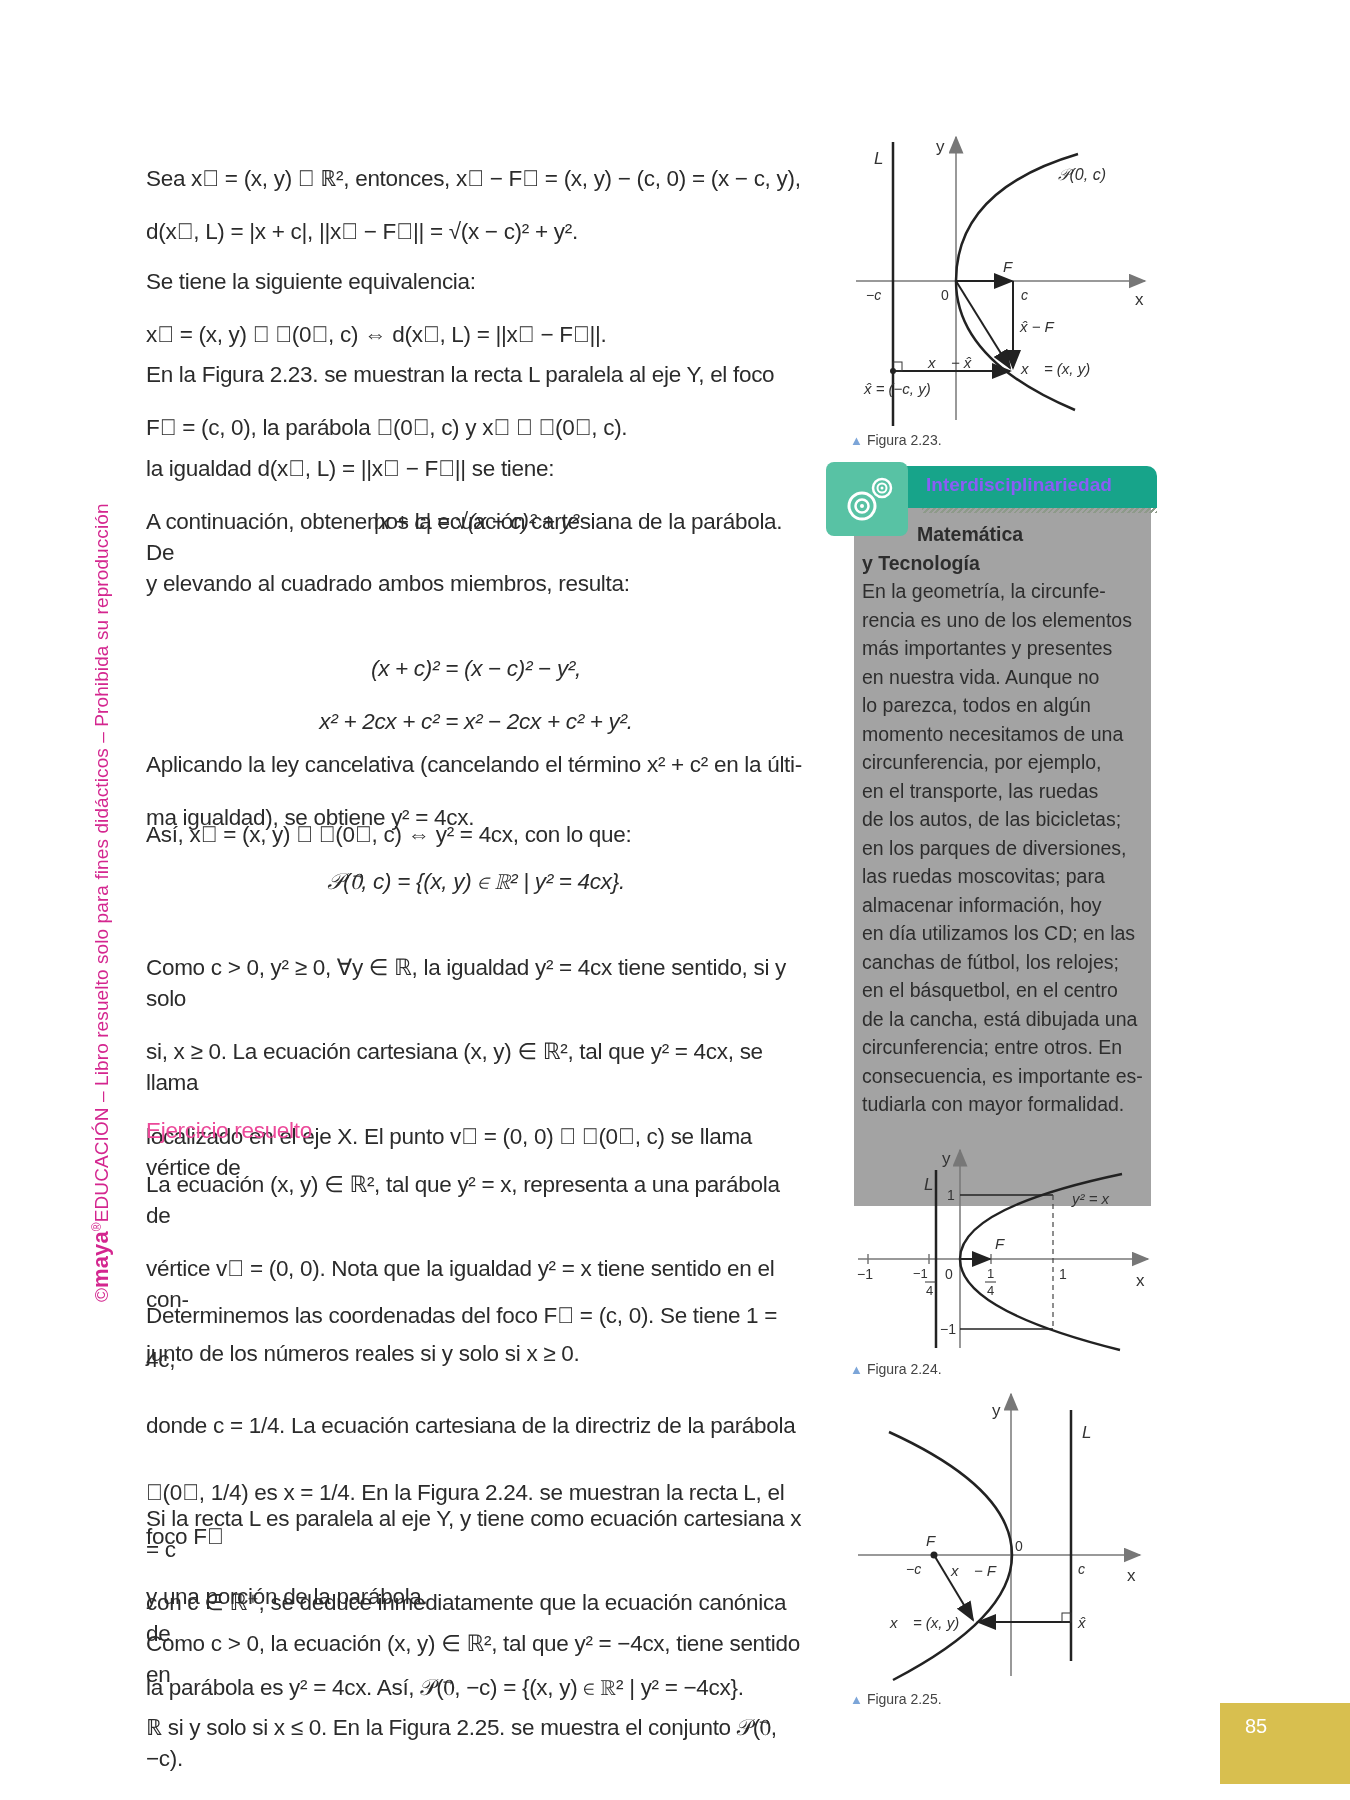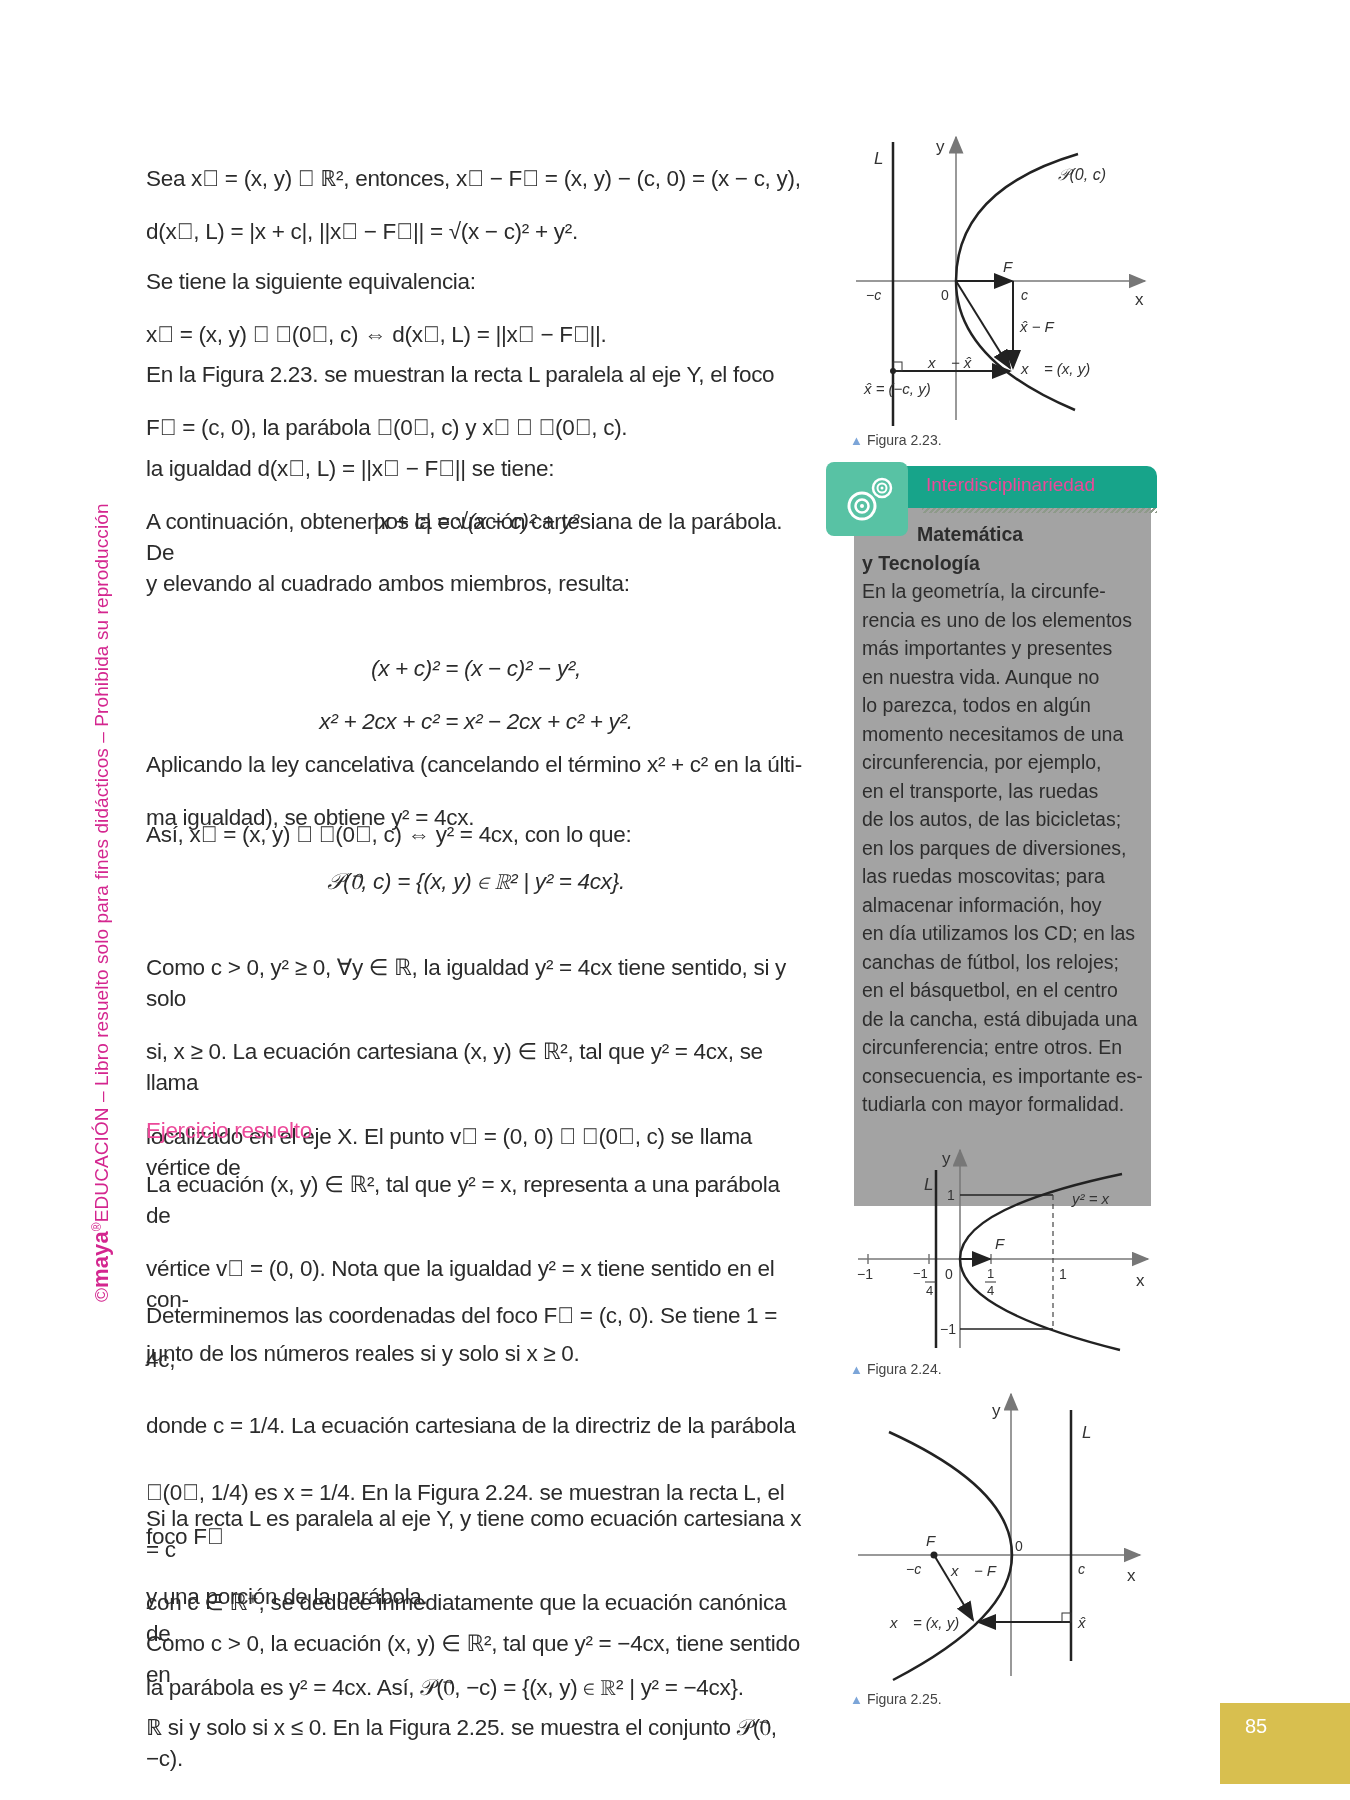--- a/index.html
+++ b/index.html
@@ -20,21 +20,21 @@
   }
   .vert .brand { font-weight: bold; font-size: 22px; }
 
   .fig { position: absolute; }
   .caption { position: absolute; font-size: 14px; color: #444; }
   .caption .tri { color: #7ca5d8; font-size: 13px; margin-right: 4px; }
 
   .box { position: absolute; left: 826px; top: 466px; width: 331px; }
   .box-head { position: absolute; left: 0; top: 0; width: 331px; height: 44px; }
   .box-bar { position: absolute; left: 28px; top: 0; width: 303px; height: 42px; background: #17a48a; border-radius: 0 10px 0 0; }
-  .box-title { position: absolute; left: 100px; top: 8px; color: #ec4899; font-weight: normal; font-size: 19px; }
+  .box-title { position: absolute; left: 100px; top: 8px; color: #8b5cf6; font-weight: bold; font-size: 19px; }
   .box-hatch { position: absolute; left: 96px; top: 42px; width: 235px; height: 5px;
     background: repeating-linear-gradient(135deg, #8e9a8a 0 2px, transparent 2px 4px); }
   .box-icon { position: absolute; left: 0; top: -4px; width: 82px; height: 74px; background: #58c2a4; border-radius: 8px; }
   .box-body { position: absolute; left: 28px; top: 42px; width: 289px; height: 686px; background: #a3a3a3; padding: 12px 0 0 8px; font-size: 19.5px; line-height: 28.5px; color: #2d2d2d; }
   .box-sub { font-weight: bold; }
 
   .pagenum { position: absolute; left: 1220px; top: 1703px; width: 130px; height: 81px; background: #d8bf4f; }
   .pagenum span { position: absolute; left: 25px; top: 12px; color: #fff; font-size: 20px; }
 
   svg text { font-family: "Liberation Sans", sans-serif; fill: #333; }

